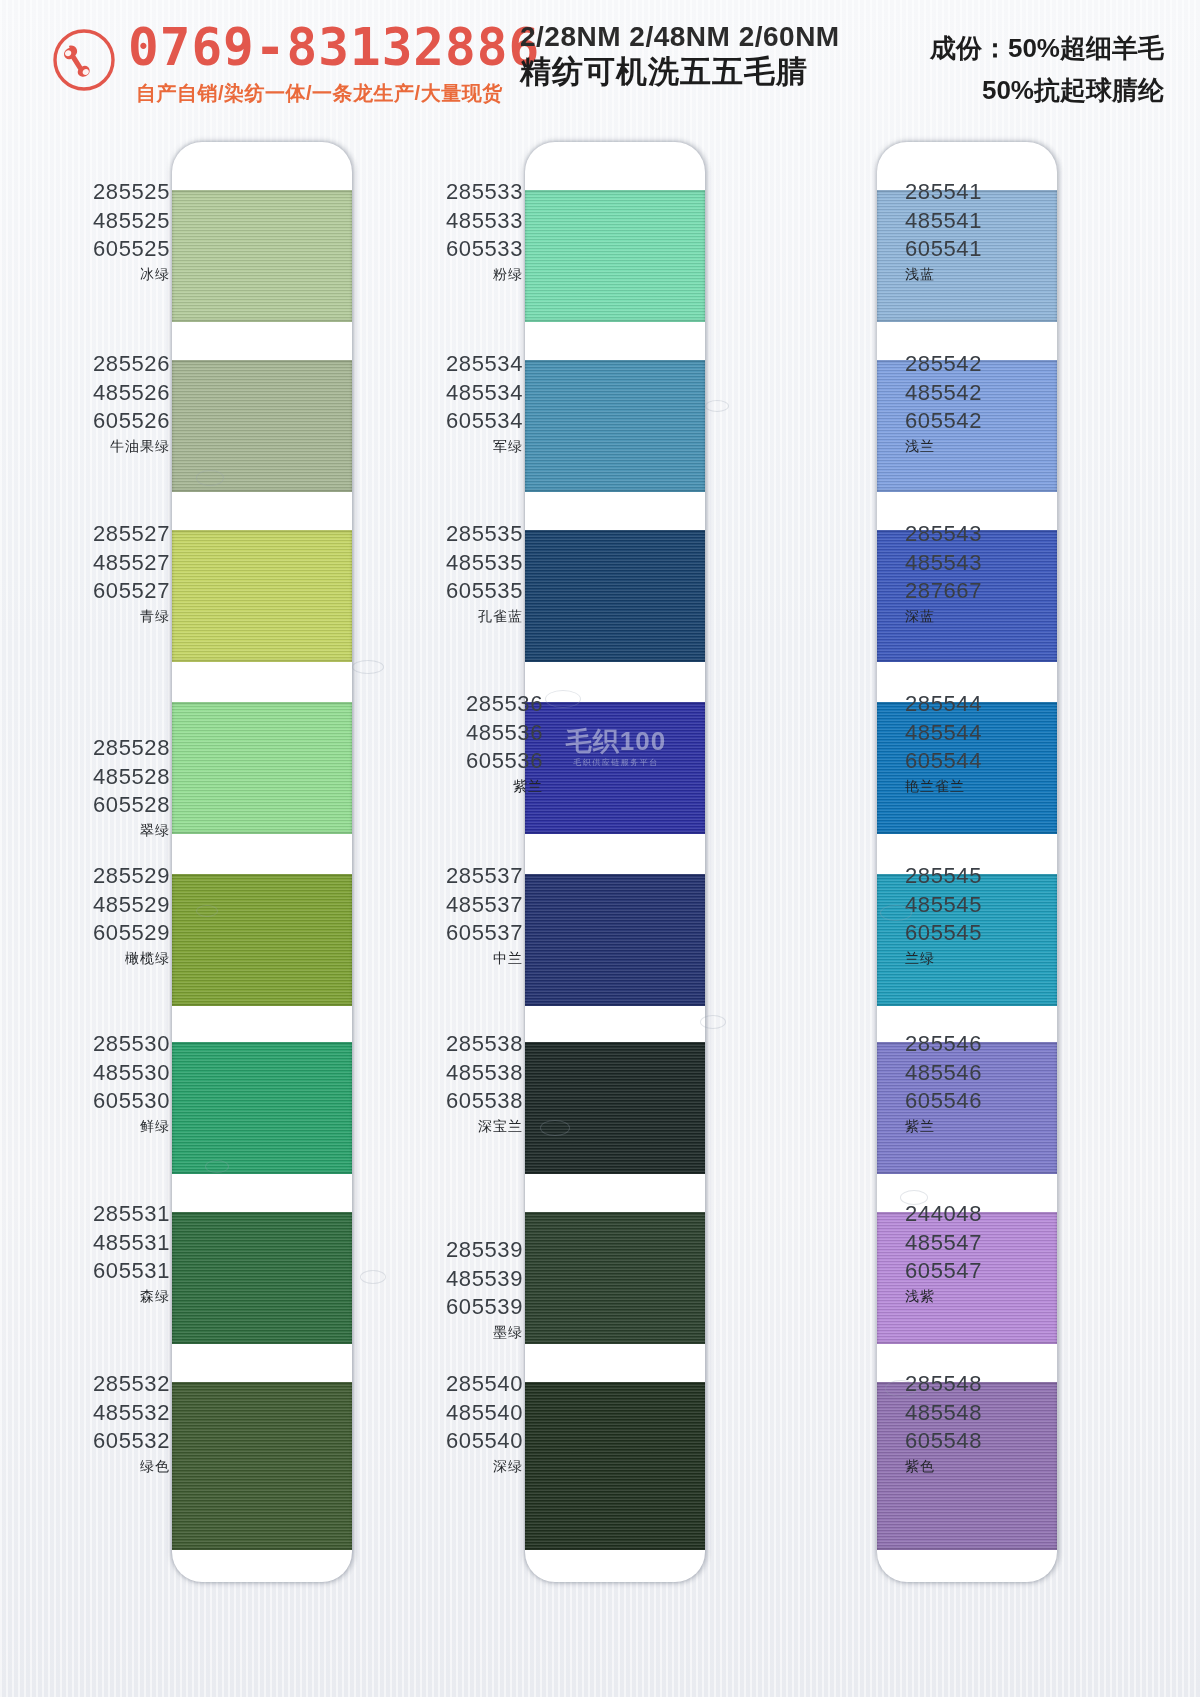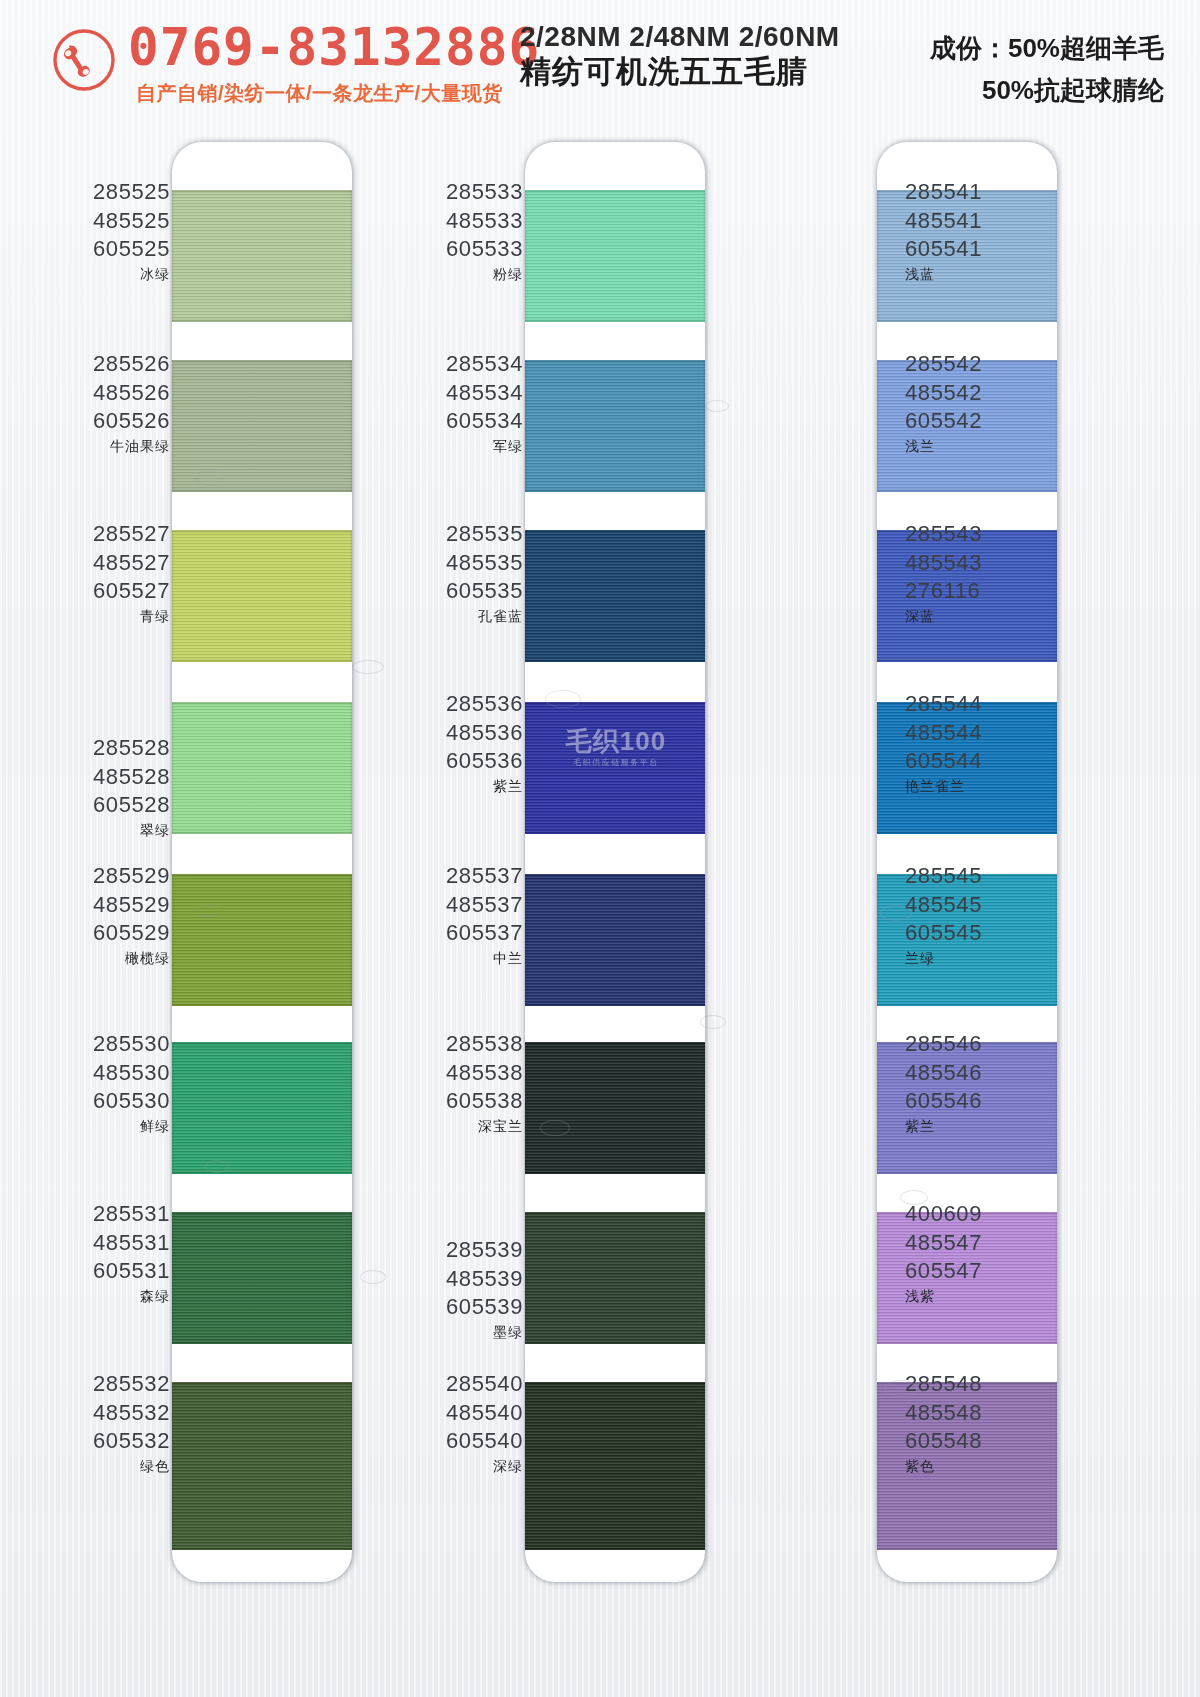--- a/index.html
+++ b/index.html
@@ -246,21 +246,21 @@
           <div class="code">485534</div>
           <div class="code">605534</div>
           <div class="cname">军绿</div>
         </div>
         <div class="labels" style="top: 402px;">
           <div class="code">285535</div>
           <div class="code">485535</div>
           <div class="code">605535</div>
           <div class="cname">孔雀蓝</div>
         </div>
-        <div class="labels" style="top: 572px;">
+        <div class="labels" style="top: 572px; padding-left: 20px;">
           <div class="code">285536</div>
           <div class="code">485536</div>
           <div class="code">605536</div>
           <div class="cname">紫兰</div>
         </div>
         <div class="labels" style="top: 744px;">
           <div class="code">285537</div>
           <div class="code">485537</div>
           <div class="code">605537</div>
           <div class="cname">中兰</div>
@@ -303,21 +303,21 @@
         </div>
         <div class="labels" style="top: 232px;">
           <div class="code">285542</div>
           <div class="code">485542</div>
           <div class="code">605542</div>
           <div class="cname">浅兰</div>
         </div>
         <div class="labels" style="top: 402px;">
           <div class="code">285543</div>
           <div class="code">485543</div>
-          <div class="code">276116</div>
+          <div class="code">287667</div>
           <div class="cname">深蓝</div>
         </div>
         <div class="labels" style="top: 572px;">
           <div class="code">285544</div>
           <div class="code">485544</div>
           <div class="code">605544</div>
           <div class="cname">艳兰雀兰</div>
         </div>
         <div class="labels" style="top: 744px;">
           <div class="code">285545</div>
@@ -325,21 +325,21 @@
           <div class="code">605545</div>
           <div class="cname">兰绿</div>
         </div>
         <div class="labels" style="top: 912px;">
           <div class="code">285546</div>
           <div class="code">485546</div>
           <div class="code">605546</div>
           <div class="cname">紫兰</div>
         </div>
         <div class="labels" style="top: 1082px;">
-          <div class="code">400609</div>
+          <div class="code">244048</div>
           <div class="code">485547</div>
           <div class="code">605547</div>
           <div class="cname">浅紫</div>
         </div>
         <div class="labels" style="top: 1252px;">
           <div class="code">285548</div>
           <div class="code">485548</div>
           <div class="code">605548</div>
           <div class="cname">紫色</div>
         </div>

